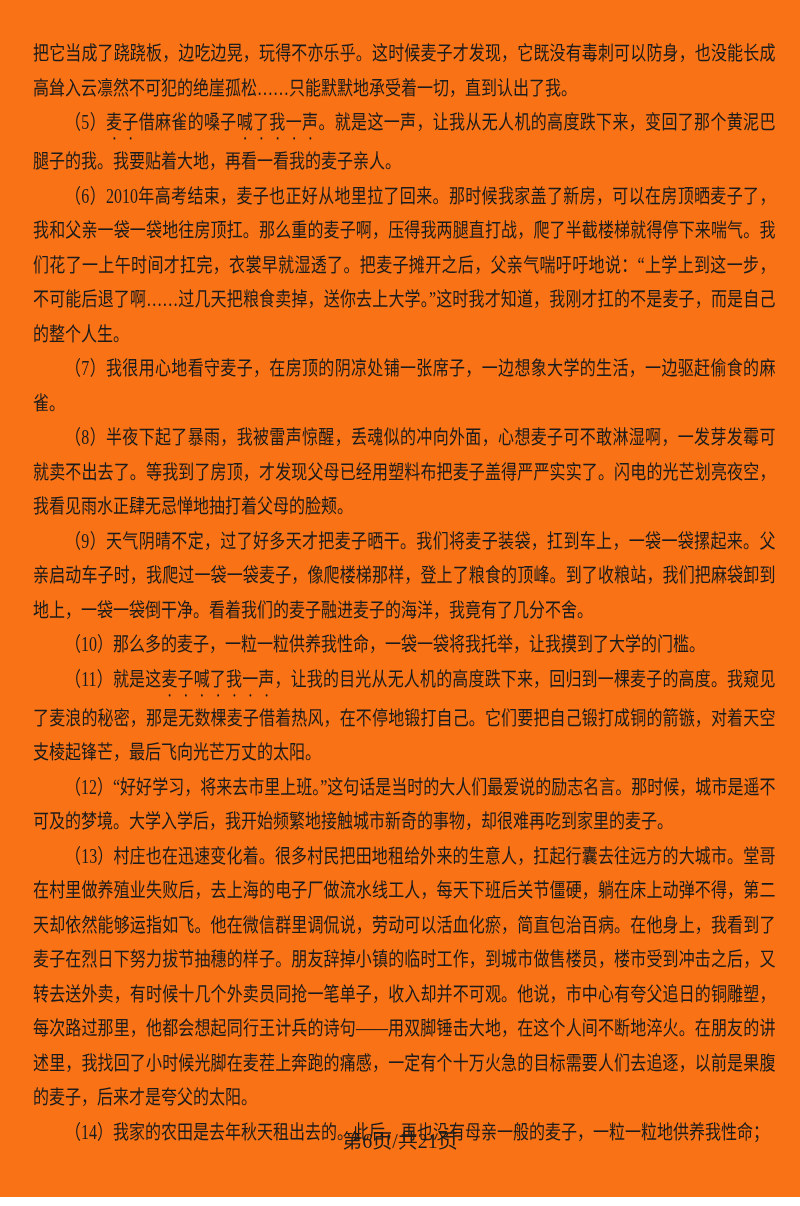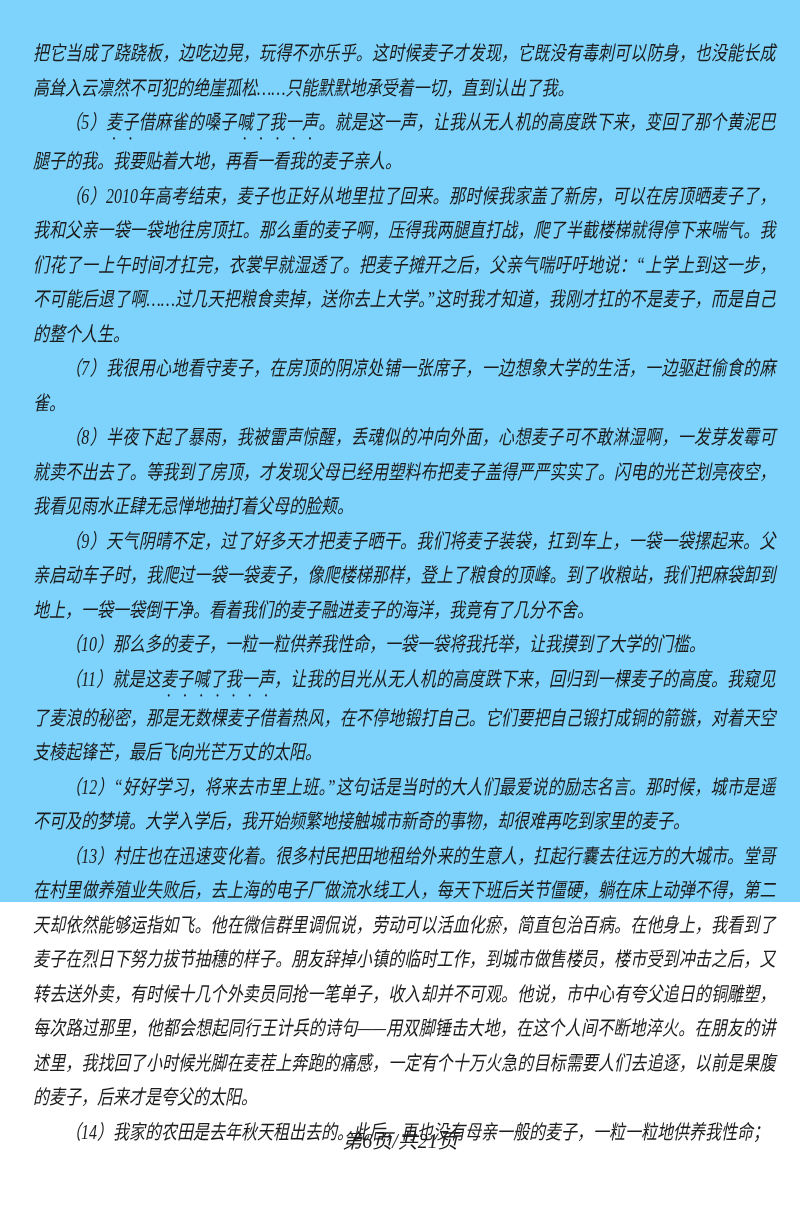--- a/index.html
+++ b/index.html
@@ -10,25 +10,24 @@
     width: 800px;
     height: 1206px;
     background: #ffffff;
     overflow: hidden;
     position: relative;
   }
   .page {
     position: absolute;
     left: 0; top: 0;
     width: 800px;
-    height: 902px;
-    background: #7dd3fc;
+    height: 1197px;
+    background: #f97316;
     color: #1b1b1b;
     font-family: "Liberation Serif", "DejaVu Serif", serif;
-    font-style: italic;
   }
   
   .passage {
     position: absolute;
     left: 33px;
     top: 36px;
     width: 928px;               
     transform: scaleX(0.8);     
     transform-origin: 0 0;
     font-size: 20px;

